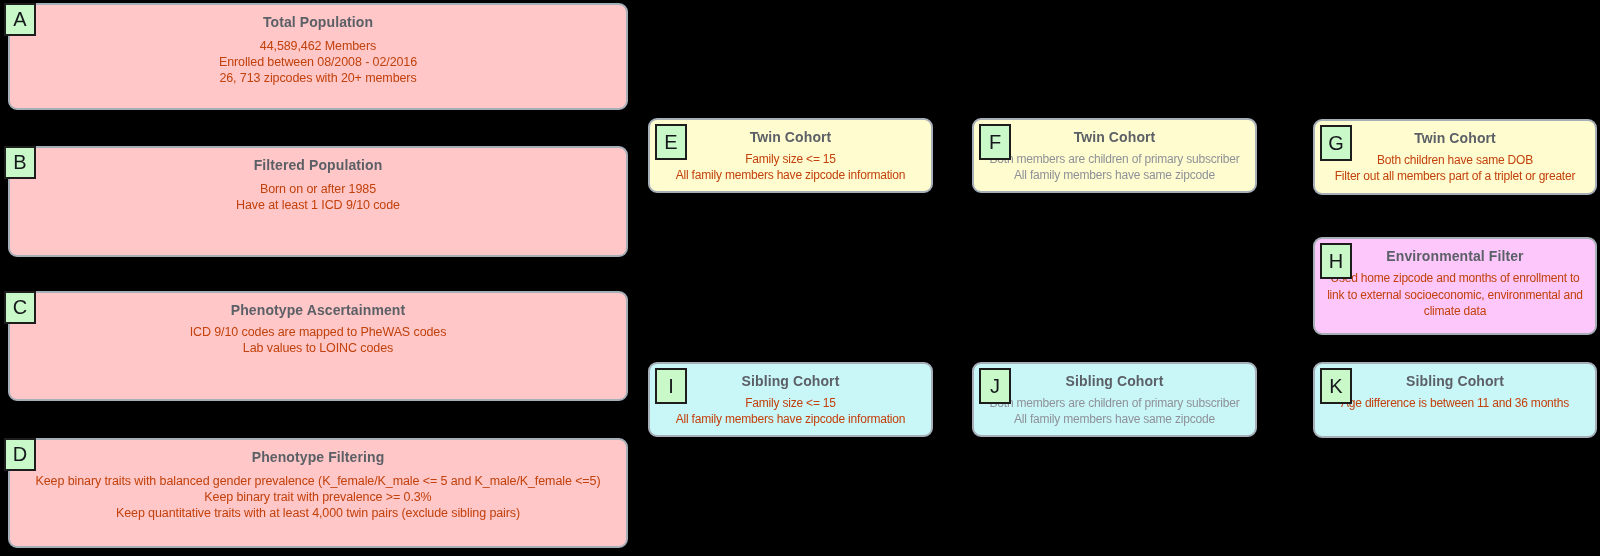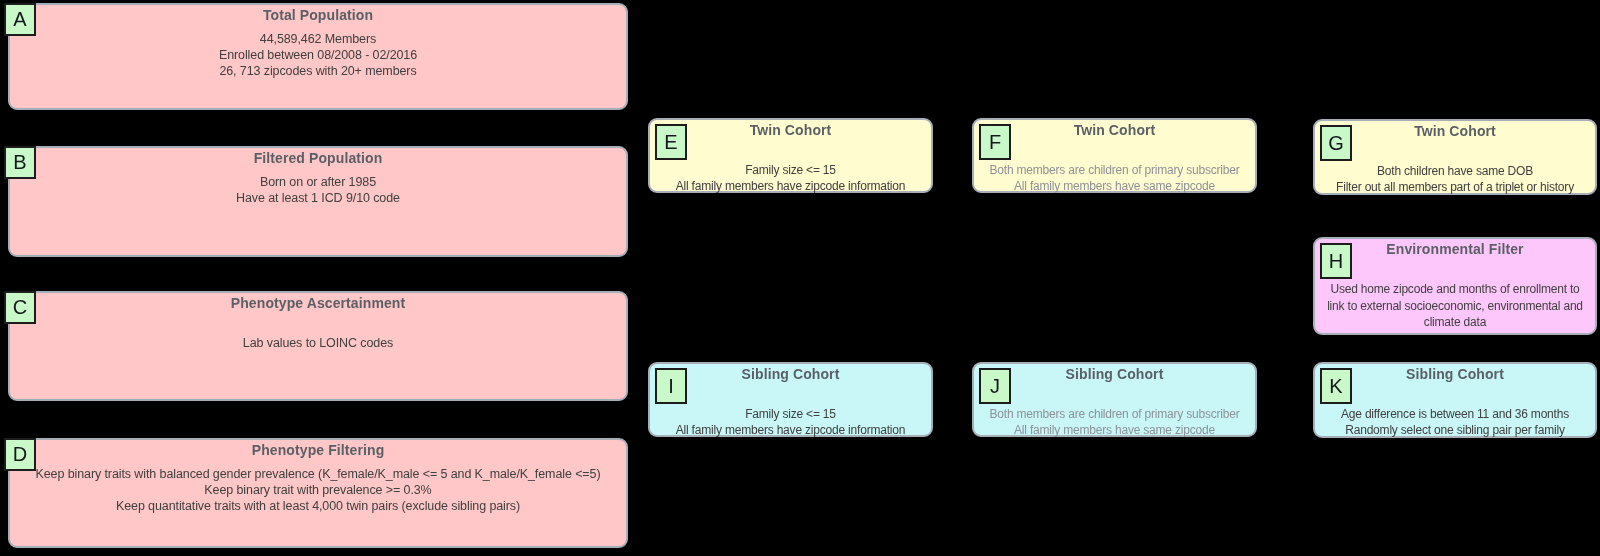--- a/index.html
+++ b/index.html
@@ -14,26 +14,26 @@
     border:2px solid #a6aeb8; border-radius:9px;
     text-align:center;
   }
   .pink    { background:#ffc7c7; }
   .yellow  { background:#fffccf; }
   .cyan    { background:#c9f6f7; }
   .magenta { background:#fdc7fb; }
 
   .title {
     font-weight:bold; font-size:14px; color:#5b5f66;
-    margin-top:2px; letter-spacing:0.1px;
+    margin-top:9px; letter-spacing:0.1px;
   }
   .body { margin-top:8px; }
-  .body.tight { margin-top:24px; }
+  .body.tight { margin-top:6px; }
   .line {
-    font-size:12.5px; line-height:16px; color:#404040;
+    font-size:12.5px; line-height:16px; color:#c2410c;
     white-space:nowrap; letter-spacing:-0.1px;
   }
   .small .line { font-size:12px; letter-spacing:-0.2px; }
   .wrapline .line { white-space:normal; line-height:16.5px; padding:0 6px; }
   .muted .line { color:#8e9298; }
 
   .badge {
     position:absolute; width:32px; height:36px; box-sizing:border-box;
     background:#c9f9c9; border:2px solid #1d1d1d;
     display:flex; align-items:center; justify-content:center;
@@ -82,20 +82,21 @@
       <div class="line">Have at least 1 ICD 9/10 code</div>
     </div>
   </div>
 
   <div class="node pink" id="node-C">
     <div class="badge badge-out">
         <span>C</span>
       </div>
     <div class="title">Phenotype Ascertainment</div>
     <div class="body tight">
+      <div class="line">ICD 9/10 codes are mapped to PheWAS codes</div>
       <div class="line">Lab values to LOINC codes</div>
     </div>
   </div>
 
   <div class="node pink" id="node-D">
     <div class="badge badge-out">
         <span>D</span>
       </div>
     <div class="title">Phenotype Filtering</div>
     <div class="body">
@@ -127,21 +128,21 @@
     </div>
   </div>
 
   <div class="node yellow small" id="node-G">
     <div class="badge">
         <span>G</span>
       </div>
     <div class="title">Twin Cohort</div>
     <div class="body tight">
       <div class="line">Both children have same DOB</div>
-      <div class="line">Filter out all members part of a triplet or history</div>
+      <div class="line">Filter out all members part of a triplet or greater</div>
     </div>
   </div>
 
   <div class="node magenta small wrapline" id="node-H">
     <div class="badge">
         <span>H</span>
       </div>
     <div class="title">Environmental Filter</div>
     <div class="body tight">
       <div class="line">Used home zipcode and months of enrollment to link to external socioeconomic, environmental and climate data</div>
@@ -170,17 +171,16 @@
     </div>
   </div>
 
   <div class="node cyan small" id="node-K">
     <div class="badge">
         <span>K</span>
       </div>
     <div class="title">Sibling Cohort</div>
     <div class="body tight">
       <div class="line">Age difference is between 11 and 36 months</div>
-      <div class="line">Randomly select one sibling pair per family</div>
     </div>
   </div>
 
 </div>
 
 </body></html>

